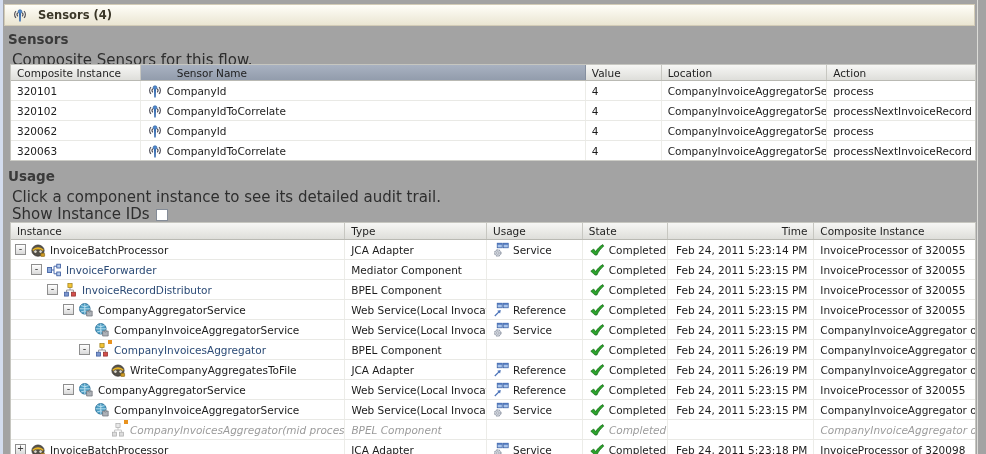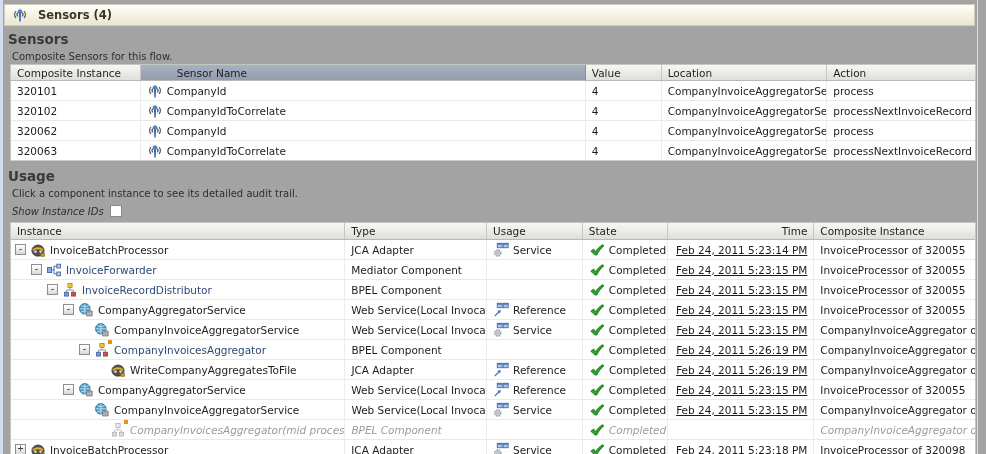--- a/index.html
+++ b/index.html
@@ -7,36 +7,36 @@
         font-family:"DejaVu Sans","Liberation Sans",sans-serif;font-size:10.5px;color:#1c1c1c;}
   .left-strip{position:absolute;left:0;top:0;width:3px;height:454px;background:#d4ddef;}
   .right-strip{position:absolute;left:977px;top:0;width:1px;height:454px;background:#dcdcd8;}
 
   .headerbar{position:absolute;left:4px;top:4px;width:971px;height:22px;box-sizing:border-box;
              background:linear-gradient(#fffef8,#eae5d2);border:1px solid #d2cbb6;
              display:flex;align-items:center;gap:6px;padding-left:7px;
              font-weight:bold;font-size:11.5px;color:#3b3728;}
 
   .section-heading{position:absolute;font-weight:bold;font-size:13.5px;color:#3a3a3a;}
-  .caption{position:absolute;font-size:10px;color:#2e2e2e;}
+  .caption{position:absolute;font-size:15px;color:#2e2e2e;}
 
   .tbl{position:absolute;left:10px;width:966px;border:1px solid #c6c6c0;border-bottom:1px solid #cdcdc7;box-sizing:border-box;background:#fff;}
   .thead{display:flex;background:linear-gradient(#f7f7f5,#dededa);border-bottom:1px solid #b9b9b3;}
   .hcell{box-sizing:border-box;padding:2px 6px 1px 6px;border-right:1px solid #c7c7c1;
          white-space:nowrap;overflow:hidden;color:#1e1e1e;}
   .hcell.sel{background:linear-gradient(#a9b2c1,#929cac);border-right:1px solid #858f9f;padding-left:36px;}
   .hcell.r{text-align:right;}
   .hcell:last-child{border-right:none;}
 
   .trow{display:flex;height:19px;border-bottom:1px solid #e9e9e5;background:#fff;}
   .trow:last-child{border-bottom:none;}
   .cell{box-sizing:border-box;display:flex;align-items:center;padding:0 6px;
         border-right:1px solid #ececE8;white-space:nowrap;overflow:hidden;}
   .cell:last-child{border-right:none;}
-  .cell.r{justify-content:flex-end;text-decoration:underline;}
+  .cell.r{justify-content:flex-end;}
 
   .lnk{color:#2b4a75;}
   .gray{color:#9b9b9b;font-style:italic;}
 
   .icn{width:16px;height:16px;flex:none;margin-right:4px;position:relative;display:inline-block;}
   .icn svg{width:16px;height:16px;display:block;}
   .odot{position:absolute;right:-2px;top:-2px;width:4px;height:4px;background:#e8921e;}
 
   .expbox{flex:none;width:11px;height:11px;margin-right:4px;box-sizing:border-box;
           border:1px solid #8e8e8e;background:linear-gradient(#ffffff,#d9d9d9);
@@ -139,21 +139,21 @@
           </div>
           <div class="cell" style="width:76px">4</div>
           <div class="cell" style="width:166px">CompanyInvoiceAggregatorSe</div>
           <div class="cell" style="width:148px">processNextInvoiceRecord</div>
         </div>
       </div>
   </div>
 
   <div class="section-heading" style="left:8px;top:168px;">Usage</div>
   <div class="caption" style="left:12px;top:188px;text-align:right;">Click a component instance to see its detailed audit trail.</div>
-  <div class="caption" style="left:12px;top:205px;font-style:italic;">
+  <div class="caption" style="left:12px;top:205px;">
     <span>Show Instance IDs</span><span class="checkbox"></span>
   </div>
 
   <div class="tbl" style="top:222px;">
     <div class="thead" style="height:16px;">
       <div class="hcell" style="width:335px">Instance</div>
       <div class="hcell" style="width:142px">Type</div>
       <div class="hcell" style="width:96px">Usage</div>
       <div class="hcell" style="width:85px">State</div>
       <div class="hcell r" style="width:147px">Time</div>

